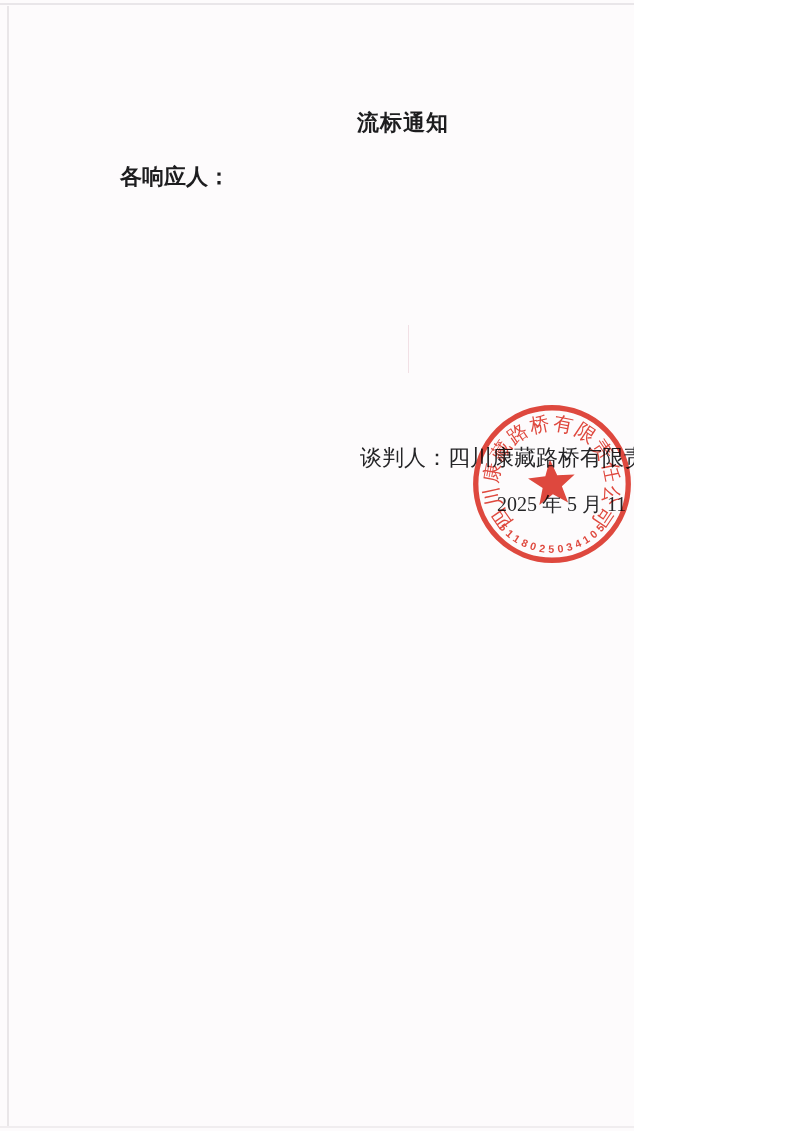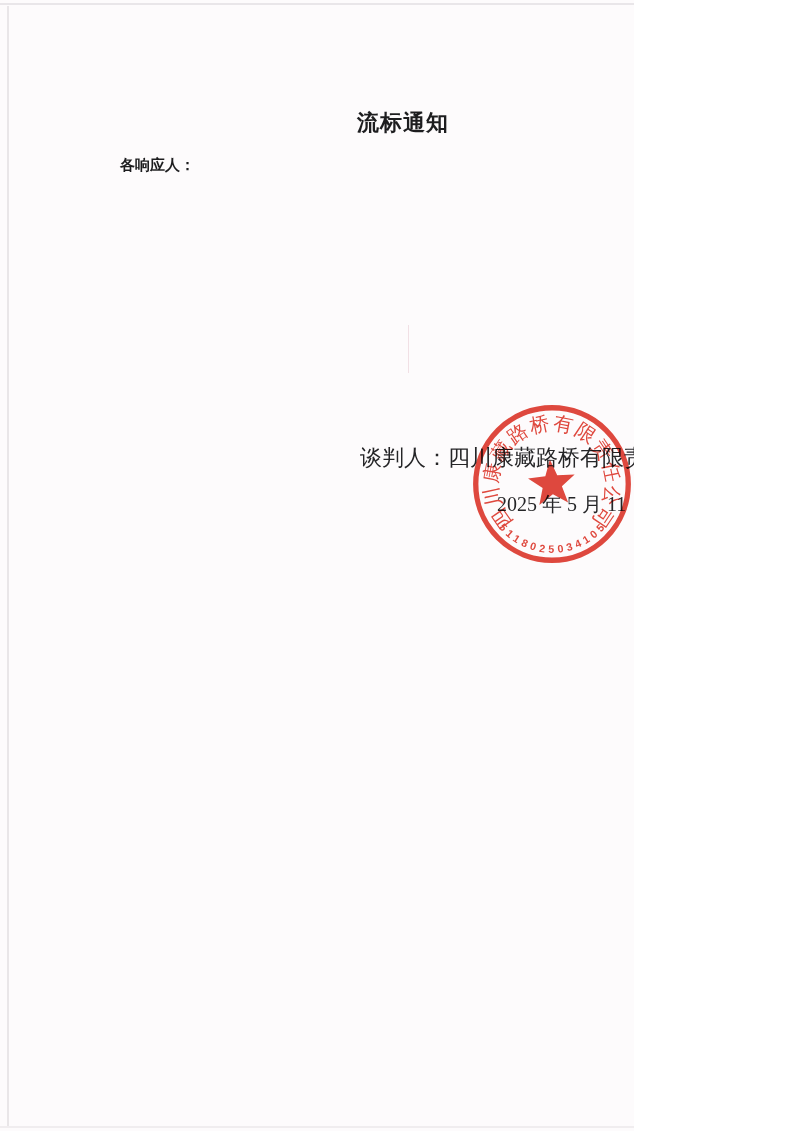--- a/index.html
+++ b/index.html
@@ -26,24 +26,24 @@
     text-align: center;
     font-family: "Liberation Sans", "DejaVu Sans", sans-serif;
     font-weight: 700;
     font-size: 22px;
     line-height: 26px;
     letter-spacing: 1px;
     color: #1d1d1f;
   }
   .salutation {
     position: absolute;
-    left: 120px; top: 152px;
+    left: 120px; top: 164px;
     font-family: "Liberation Sans", "DejaVu Sans", sans-serif;
     font-weight: 700;
-    font-size: 15px;
+    font-size: 22px;
     line-height: 26px;
     color: #1d1d1f;
   }
   .doc-body {
     position: absolute;
     left: 103px; top: 188px;
     width: 573px;
     font-size: 21px;
     line-height: 42.7px;
     color: #252527;

